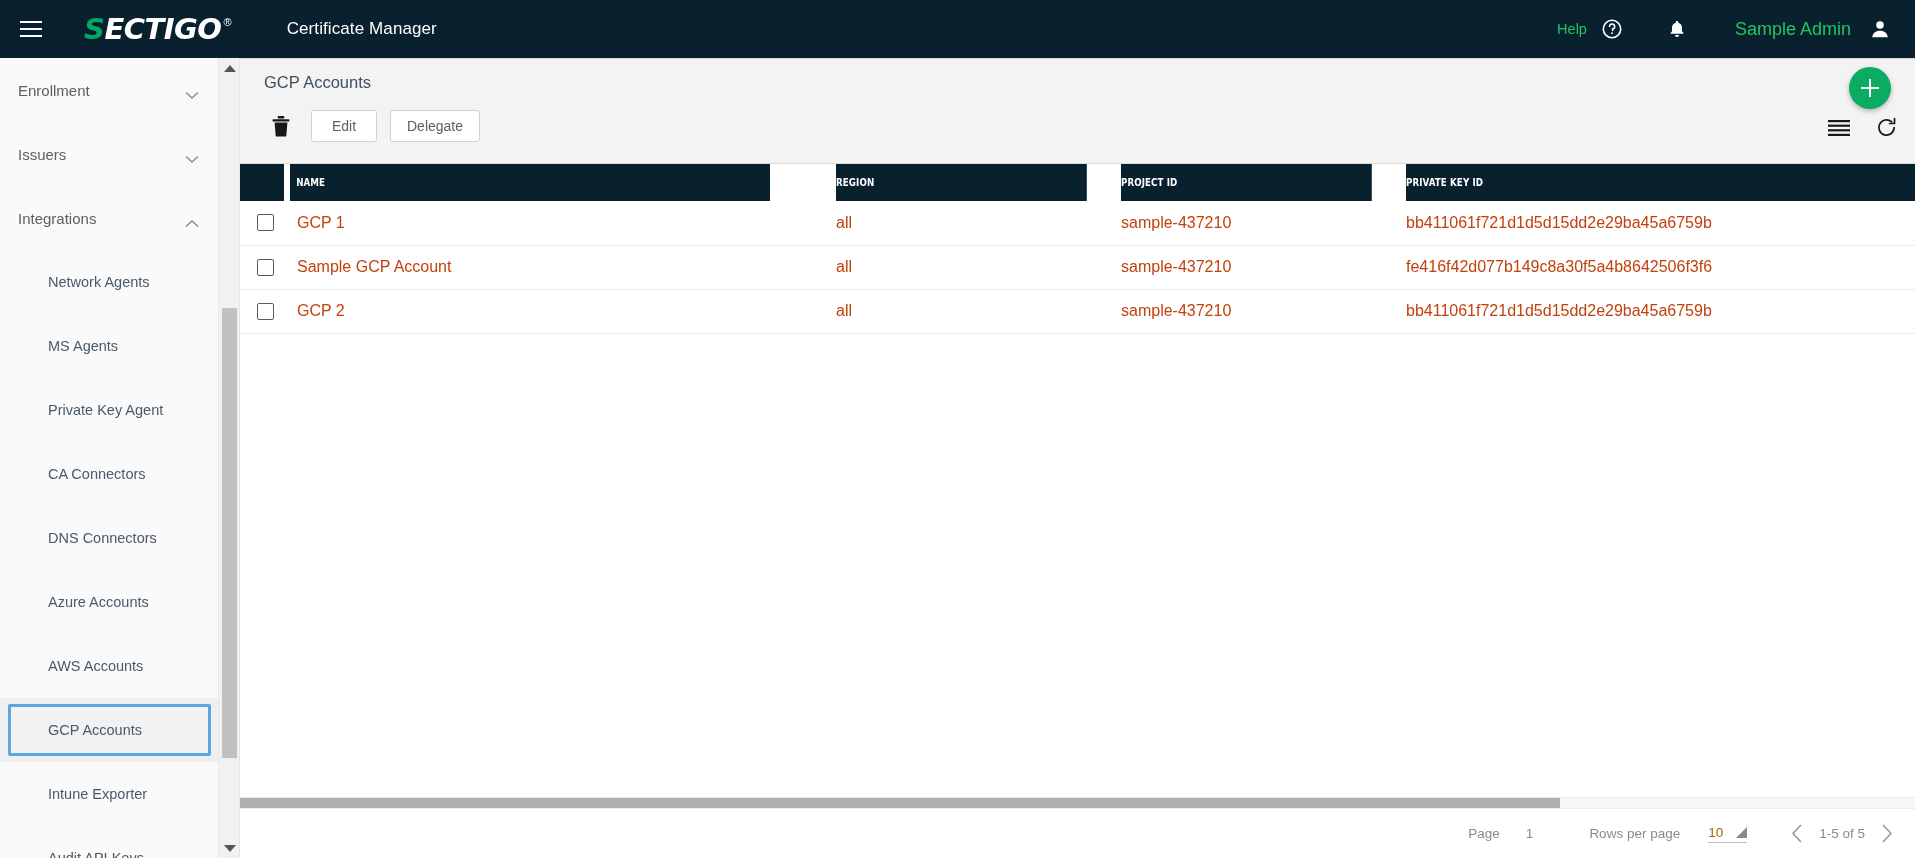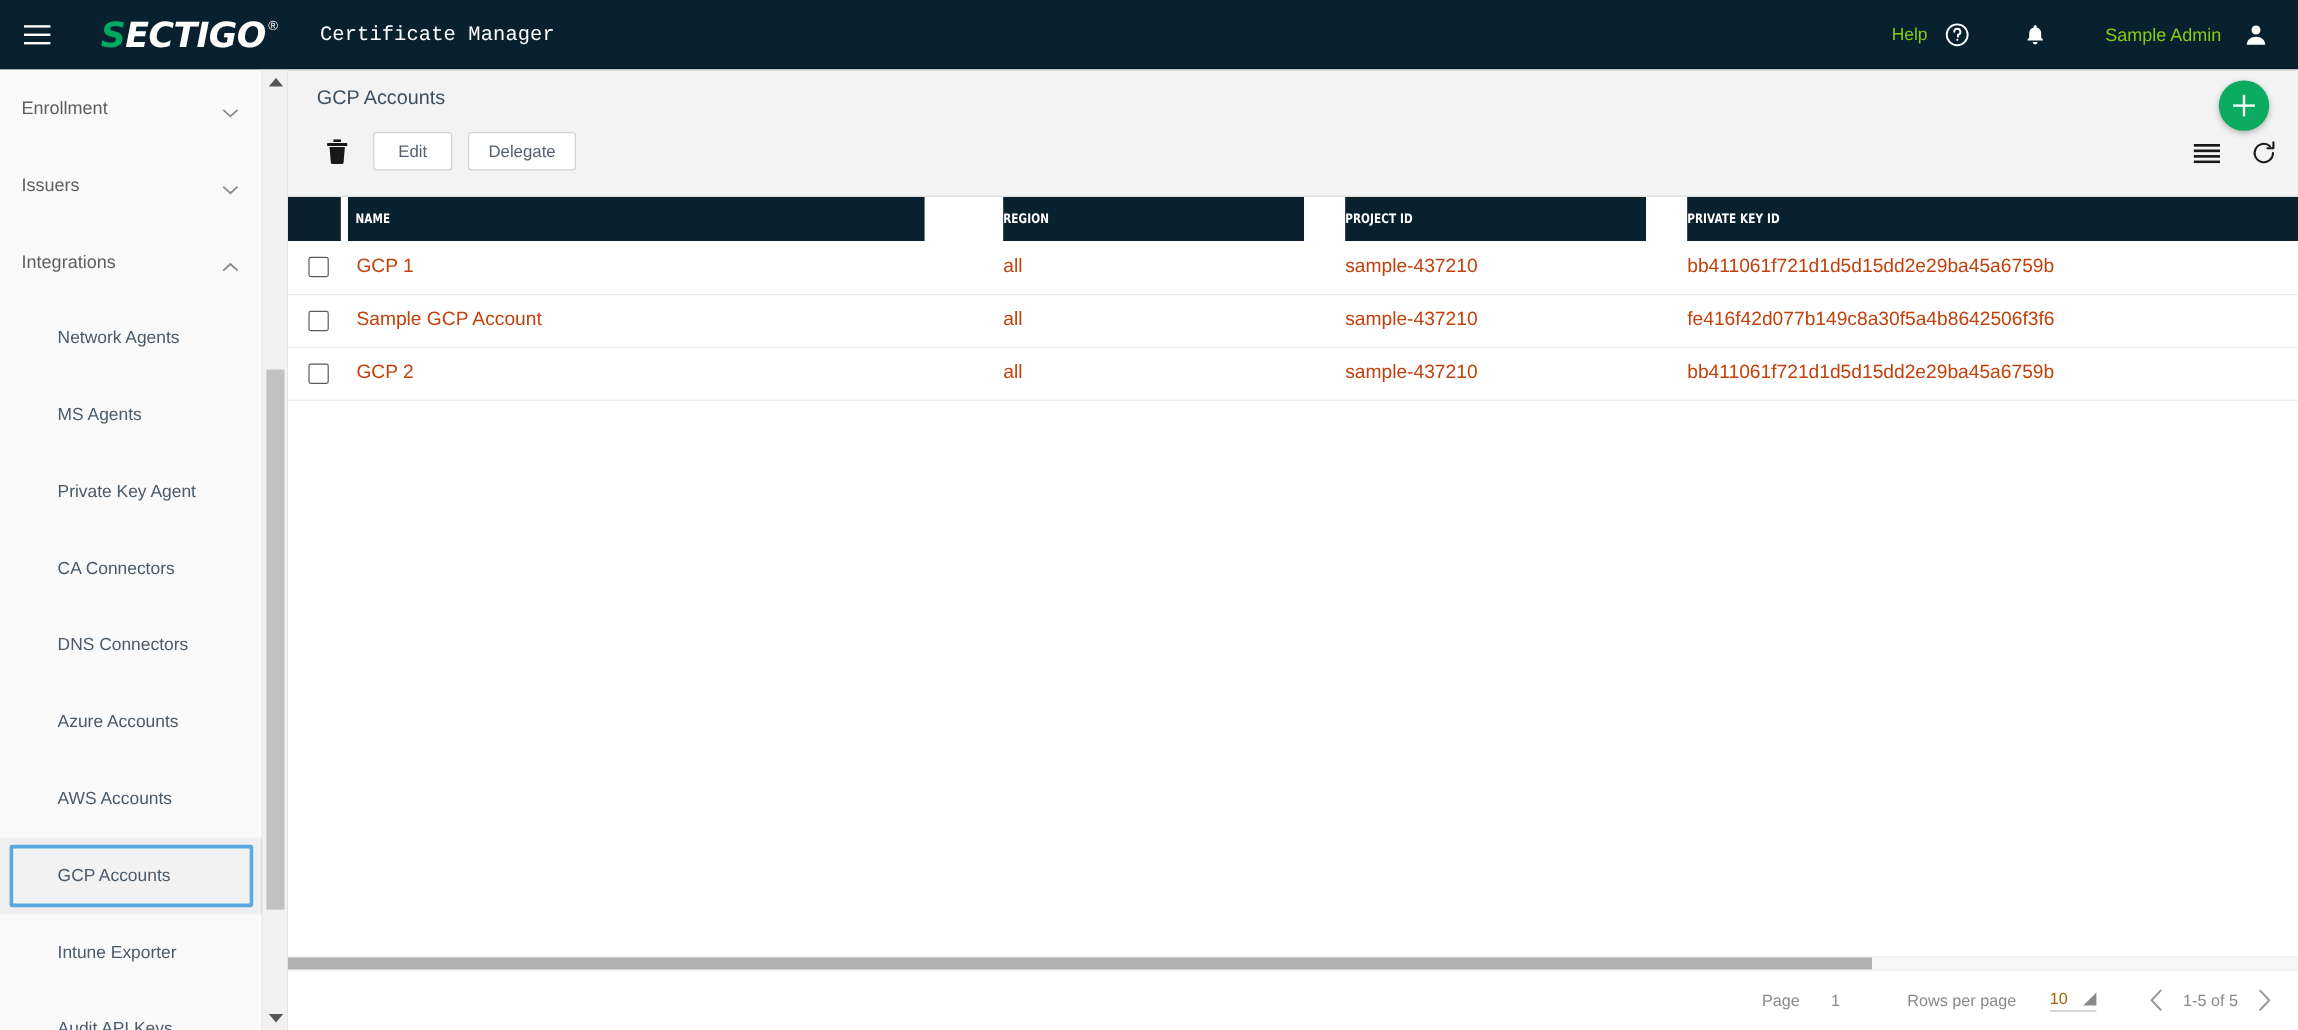--- a/index.html
+++ b/index.html
@@ -29,35 +29,34 @@
   #brand .logo-text {
     font-family: "DejaVu Sans", sans-serif;
     font-weight: 700; font-style: italic;
     font-size: 29px; letter-spacing: -0.5px;
     color: #ffffff; line-height: 1;
   }
   #brand .logo-s { color: #00a862; }
   #brand .reg { font-size: 11px; color: #ffffff; margin-left: 2px; margin-top: 1px; font-style: normal; }
 
   #app-title {
-    margin-left: 35px;
+    margin-left: 55px;
     color: #ffffff; font-size: 17px; font-weight: 400;
     letter-spacing: 0.1px;
-    font-family: Liberation Mono, monospace;
   }
 
   #topbar-right {
     margin-left: auto; display: flex; align-items: center;
     margin-right: 22px; gap: 0px;
   }
-  .tb-item { display: flex; align-items: center; color: #84cc16; font-size: 14.5px; cursor: pointer; }
+  .tb-item { display: flex; align-items: center; color: #22c55e; font-size: 14.5px; cursor: pointer; }
   #help-label { margin-right: 14px; }
   #help-icon { width: 22px; height: 22px; margin-right: 44px; }
   #bell-icon { width: 20px; height: 22px; margin-right: 48px; }
-  #user-name { margin-right: 18px; font-size: 15px; }
+  #user-name { margin-right: 18px; font-size: 18px; }
   #user-avatar { width: 22px; height: 22px; margin-right: 2px; }
 
   
   #sidebar {
     position: absolute; top: 58px; left: 0;
     width: 240px; height: 848px;
     background: #fafafa;
     border-right: 1px solid #e4e4e4;
     overflow: hidden;
   }

